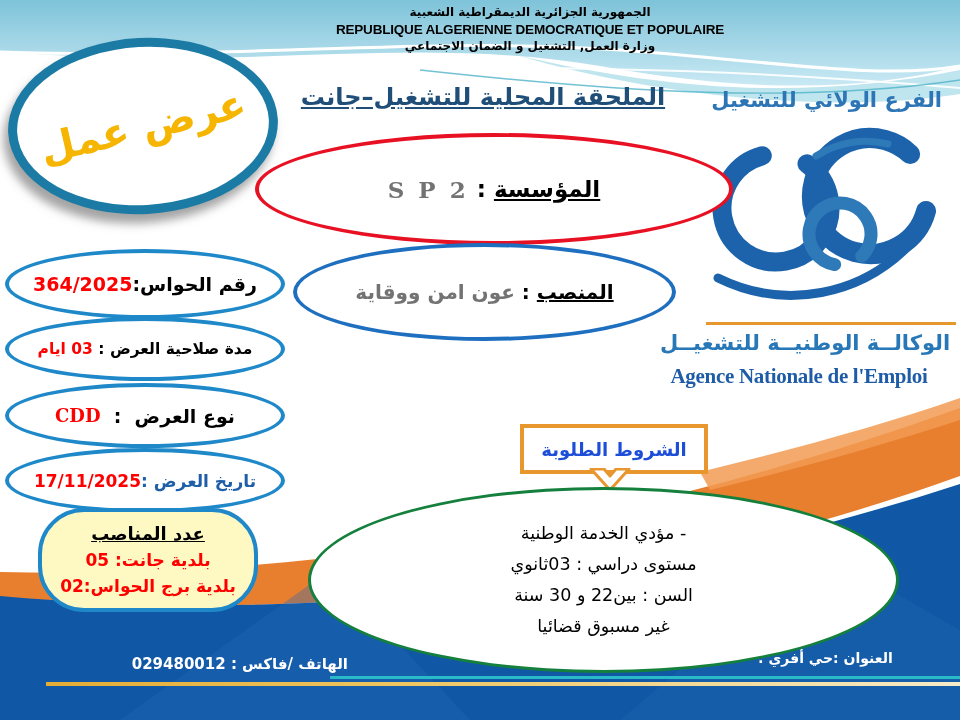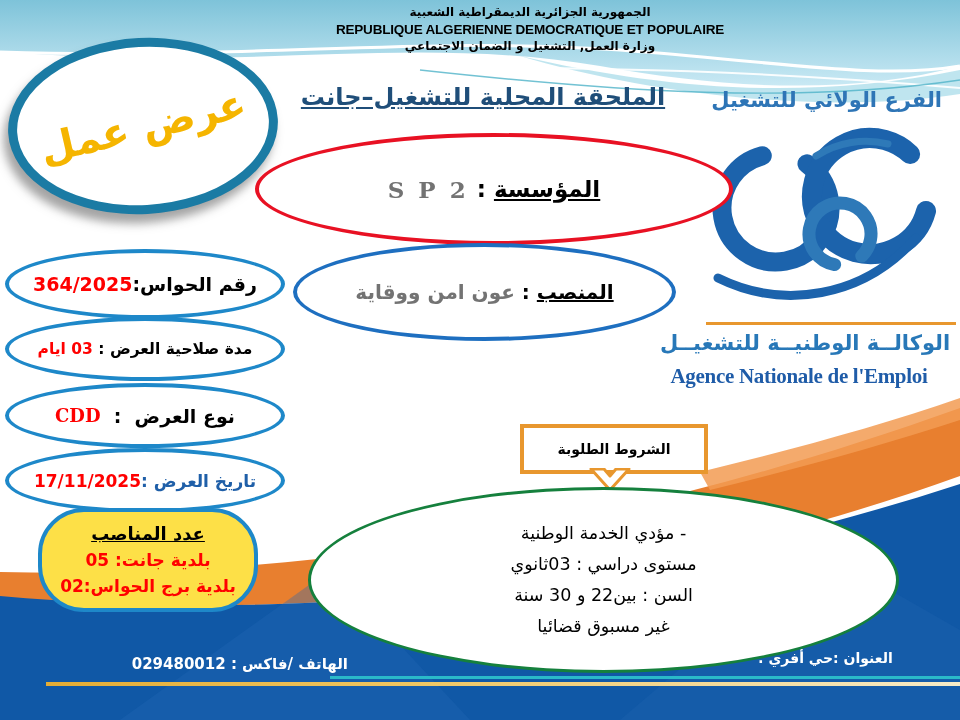--- a/index.html
+++ b/index.html
@@ -54,39 +54,39 @@
   .inst .purple{letter-spacing:3px;font-family:"DejaVu Serif",serif;}
   .post{left:293px;top:243px;width:375px;height:90px;border:4px solid #1E6FC0;font-size:20px;}
 
   .l-oval{left:5px;width:272px;border:4px solid #1E88C9;}
   .l1{top:249px;height:62px;font-size:19px;}
   .l2{top:317px;height:56px;font-size:15.5px;}
   .l3{top:383px;height:57px;font-size:19px;}
   .l4{top:448px;height:57px;font-size:17px;}
   .l3 .red{font-family:"DejaVu Serif",serif;font-size:18px;}
 
-  .count{position:absolute;left:38px;top:508px;width:212px;height:96px;background:#fde047;
+  .count{position:absolute;left:38px;top:508px;width:212px;height:96px;background:#fef9c3;
     border:4px solid #1E88C9;border-radius:46px;z-index:3;display:flex;flex-direction:column;
     align-items:center;justify-content:center;line-height:26px;}
   .count .t{font-size:18px;font-weight:bold;color:#000;text-decoration:underline;}
   .count .r{font-size:17px;}
 
   
   .logo-svg{position:absolute;left:688px;top:116px;z-index:2;}
   .orange-rule{position:absolute;left:706px;top:322px;width:250px;height:3px;background:#E8972E;z-index:2;}
   .agency-ar{position:absolute;left:660px;top:331px;width:298px;text-align:left;
     color:#2878B8;font-size:21px;font-weight:bold;z-index:2;}
   .agency-fr{position:absolute;left:640px;top:364px;width:318px;text-align:center;
     color:#1F5CA8;font-size:21px;font-weight:bold;z-index:2;
     font-family:"Liberation Serif",serif;letter-spacing:-0.3px;}
 
   
   .callout{position:absolute;left:520px;top:424px;width:180px;height:42px;background:#fff;
     border:4px solid #E8972E;display:flex;align-items:center;justify-content:center;z-index:3;}
-  .callout span{color:#000000;font-size:14px;font-weight:bold;}
+  .callout span{color:#1d4ed8;font-size:18px;font-weight:bold;}
   .callout-arrow{position:absolute;left:588px;top:468px;z-index:4;}
 
   
   .cond{position:absolute;left:308px;top:487px;width:585px;height:180px;background:#fff;
     border:3px solid #15803d;border-radius:50%;z-index:4;
     display:flex;flex-direction:column;align-items:center;justify-content:center;}
   .cond div{color:#000;font-size:17.5px;line-height:31px;text-align:center;}
 </style>
 </head>
 <body>

